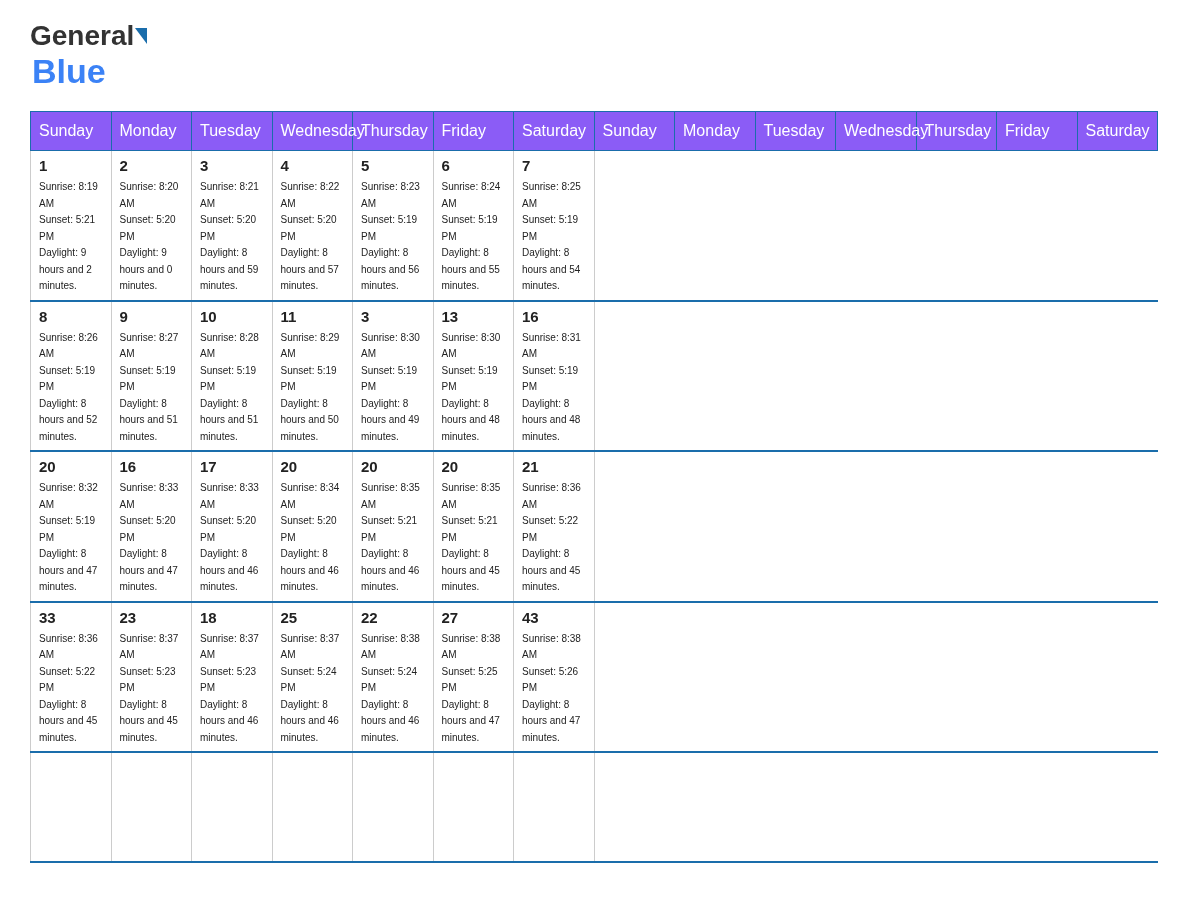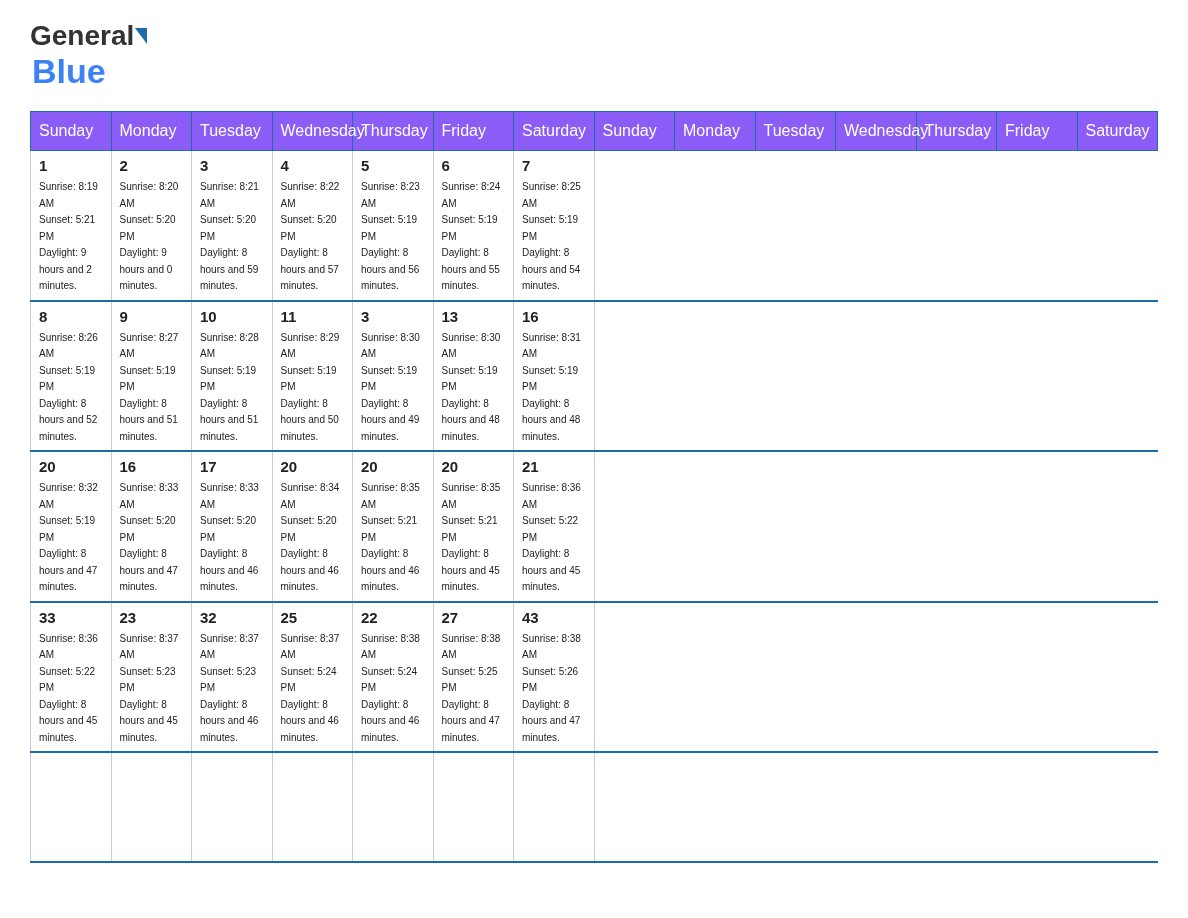--- a/index.html
+++ b/index.html
@@ -136,21 +136,21 @@
         <td><span class="day-num">16</span><span class="day-info">Sunrise: 8:33 AM<br>Sunset: 5:20 PM<br>Daylight: 8 hours and 47 minutes.</span></td>
         <td><span class="day-num">17</span><span class="day-info">Sunrise: 8:33 AM<br>Sunset: 5:20 PM<br>Daylight: 8 hours and 46 minutes.</span></td>
         <td><span class="day-num">20</span><span class="day-info">Sunrise: 8:34 AM<br>Sunset: 5:20 PM<br>Daylight: 8 hours and 46 minutes.</span></td>
         <td><span class="day-num">20</span><span class="day-info">Sunrise: 8:35 AM<br>Sunset: 5:21 PM<br>Daylight: 8 hours and 46 minutes.</span></td>
         <td><span class="day-num">20</span><span class="day-info">Sunrise: 8:35 AM<br>Sunset: 5:21 PM<br>Daylight: 8 hours and 45 minutes.</span></td>
         <td><span class="day-num">21</span><span class="day-info">Sunrise: 8:36 AM<br>Sunset: 5:22 PM<br>Daylight: 8 hours and 45 minutes.</span></td>
       </tr>
       <tr>
         <td><span class="day-num">33</span><span class="day-info">Sunrise: 8:36 AM<br>Sunset: 5:22 PM<br>Daylight: 8 hours and 45 minutes.</span></td>
         <td><span class="day-num">23</span><span class="day-info">Sunrise: 8:37 AM<br>Sunset: 5:23 PM<br>Daylight: 8 hours and 45 minutes.</span></td>
-        <td><span class="day-num">32</span><span class="day-info">Sunrise: 8:37 AM<br>Sunset: 5:23 PM<br>Daylight: 8 hours and 46 minutes.</span></td>
+        <td><span class="day-num">18</span><span class="day-info">Sunrise: 8:37 AM<br>Sunset: 5:23 PM<br>Daylight: 8 hours and 46 minutes.</span></td>
         <td><span class="day-num">25</span><span class="day-info">Sunrise: 8:37 AM<br>Sunset: 5:24 PM<br>Daylight: 8 hours and 46 minutes.</span></td>
         <td><span class="day-num">22</span><span class="day-info">Sunrise: 8:38 AM<br>Sunset: 5:24 PM<br>Daylight: 8 hours and 46 minutes.</span></td>
         <td><span class="day-num">27</span><span class="day-info">Sunrise: 8:38 AM<br>Sunset: 5:25 PM<br>Daylight: 8 hours and 47 minutes.</span></td>
         <td><span class="day-num">43</span><span class="day-info">Sunrise: 8:38 AM<br>Sunset: 5:26 PM<br>Daylight: 8 hours and 47 minutes.</span></td>
       </tr>
       <tr>
         <td></td>
         <td></td>
         <td></td>
         <td class="empty"></td>

